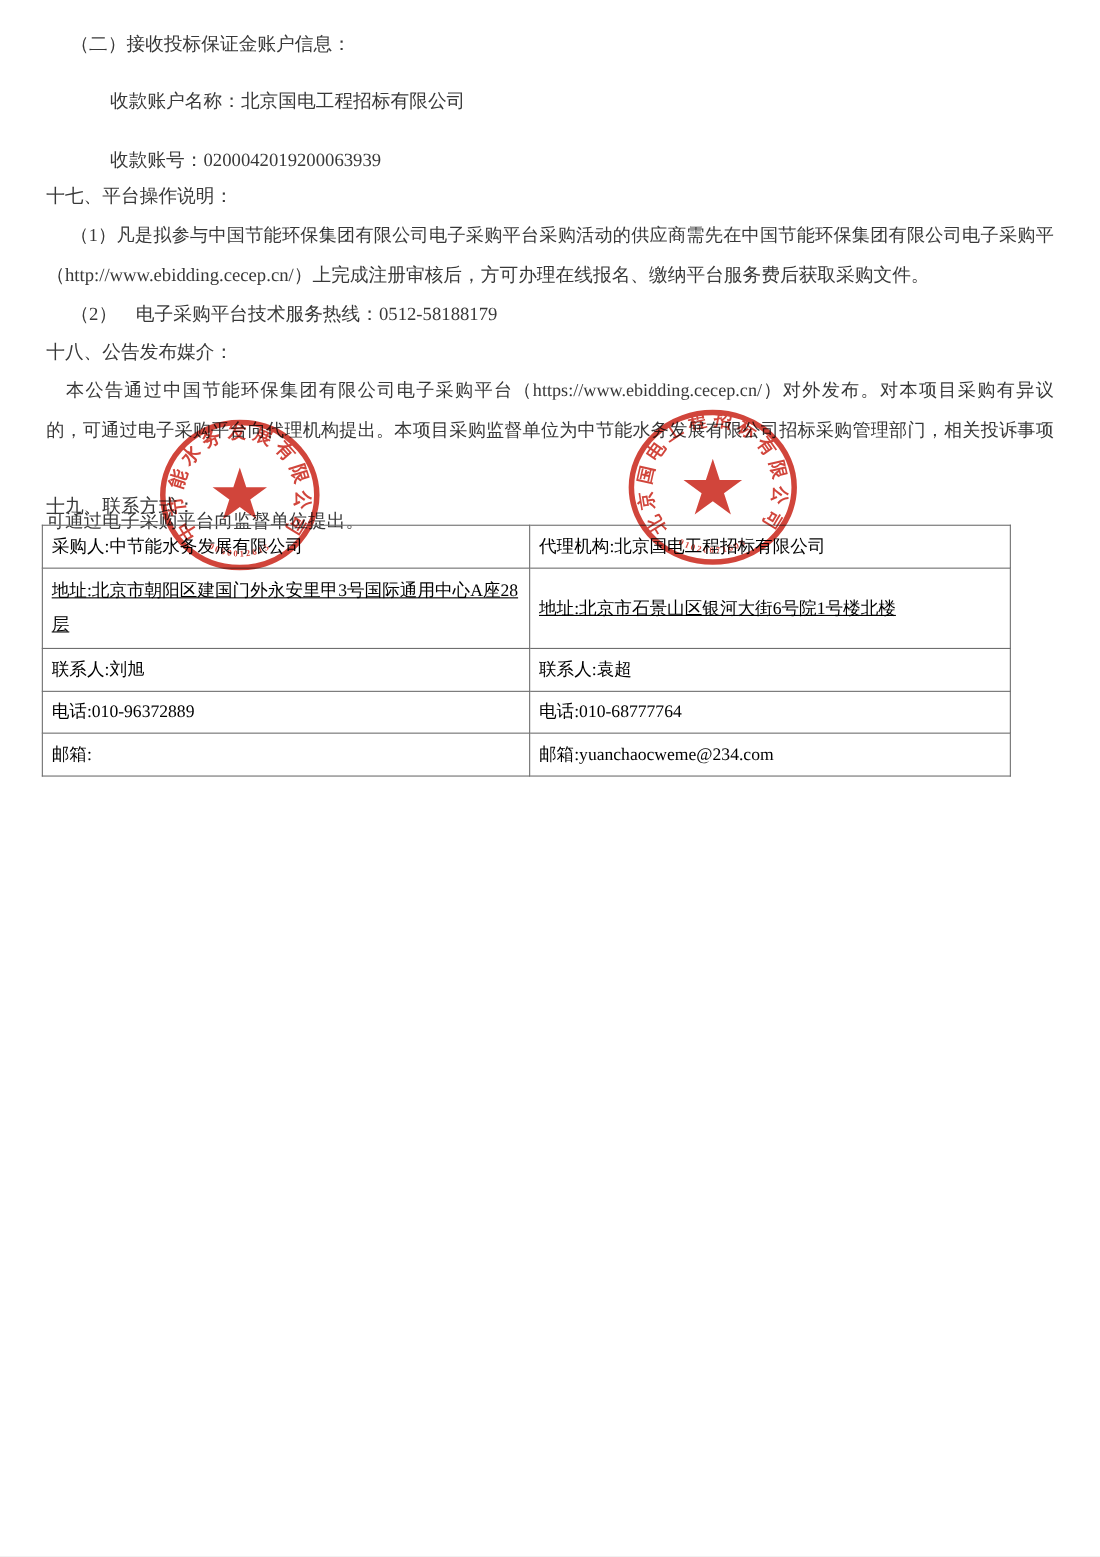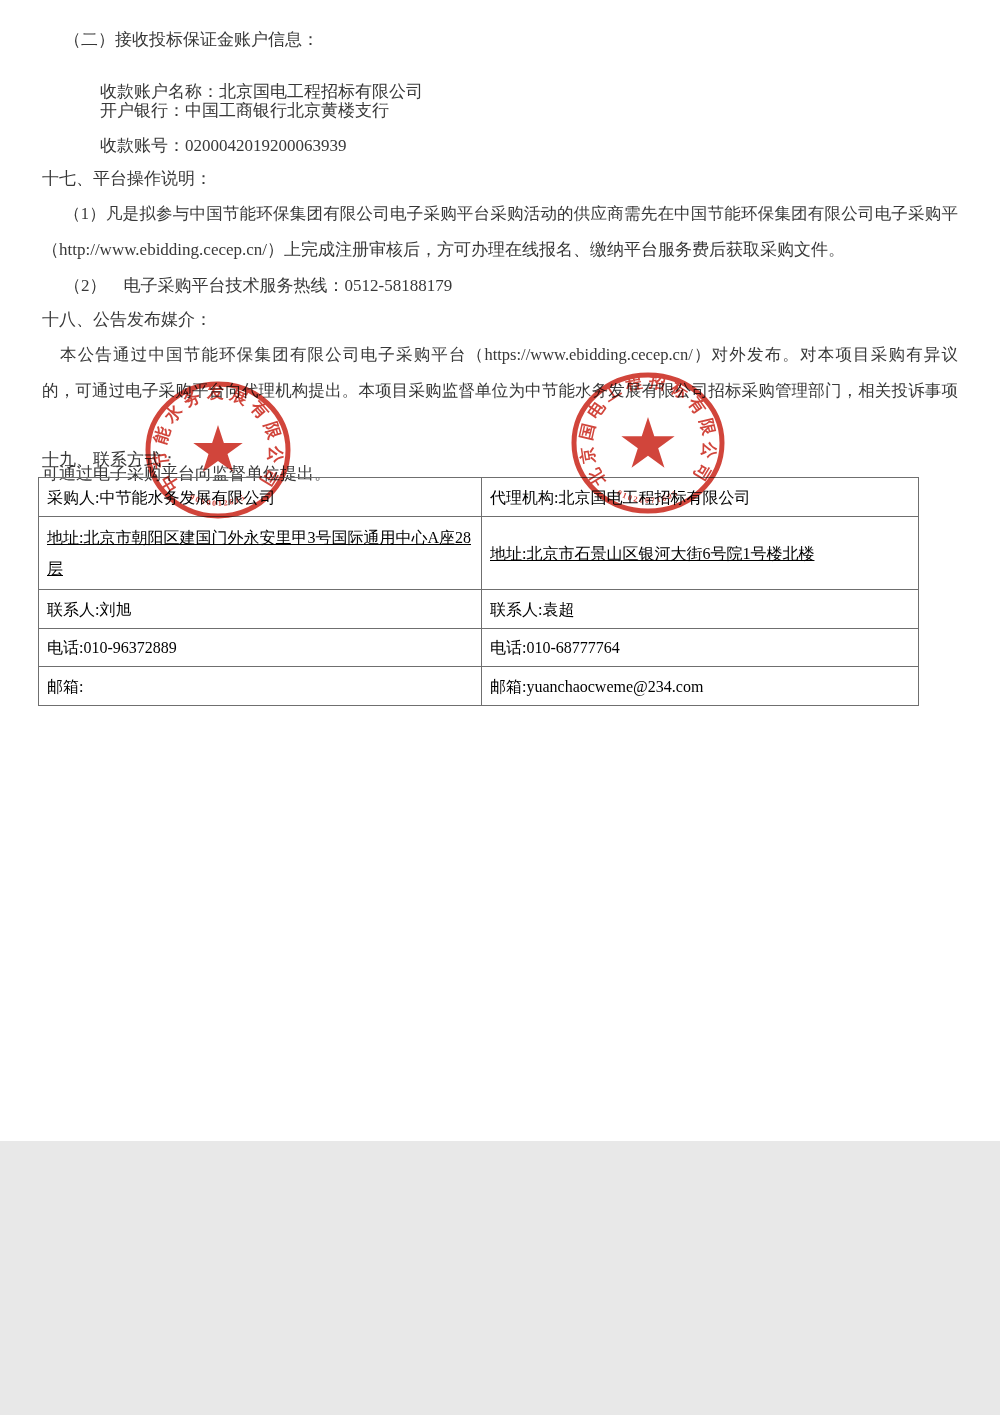--- a/index.html
+++ b/index.html
@@ -1,19 +1,19 @@
 <!DOCTYPE html>
 <html><head>
 <meta charset="utf-8">
 <style>
   html, body { margin: 0; padding: 0; background: #e8e8e8; }
   .page {
     position: relative;
     width: 1000px;
-    height: 1141px;
+    height: 1415px;
     margin: 0 auto;
     background: #ffffff;
     font-family: "Liberation Serif", "DejaVu Serif", serif;
     color: #383838;
     overflow: hidden;
   }
   .line {
     position: absolute;
     font-size: 17px;
     line-height: 24px;
@@ -82,21 +82,20 @@
   .ring-text-r { font-size: 16.5px; letter-spacing: 5px; }
   .code-text   { font-size: 8px;    letter-spacing: 2px; font-weight: normal; }
 </style>
 </head>
 <body>
 
 <div class="page">
 
   <div class="line l1">（二）接收投标保证金账户信息：</div>
   <div class="line l2">收款账户名称：北京国电工程招标有限公司</div>
-  <div class="line l3">开户银行：中国工商银行北京黄楼支行</div>
   <div class="line l4">收款账号：0200042019200063939</div>
 
   <div class="line l5">十七、平台操作说明：</div>
   <div class="line l6 just">（1）凡是拟参与中国节能环保集团有限公司电子采购平台采购活动的供应商需先在中国节能环保集团有限公司电子采购平台</div>
   <div class="line l7">（http://www.ebidding.cecep.cn/）上完成注册审核后，方可办理在线报名、缴纳平台服务费后获取采购文件。</div>
   <div class="line l8">（2）　电子采购平台技术服务热线：0512-58188179</div>
 
   <div class="line l9">十八、公告发布媒介：</div>
   <div class="line l10 just">本公告通过中国节能环保集团有限公司电子采购平台（https://www.ebidding.cecep.cn/）对外发布。对本项目采购有异议</div>
   <div class="line l11 just">的，可通过电子采购平台向代理机构提出。本项目采购监督单位为中节能水务发展有限公司招标采购管理部门，相关投诉事项</div>

